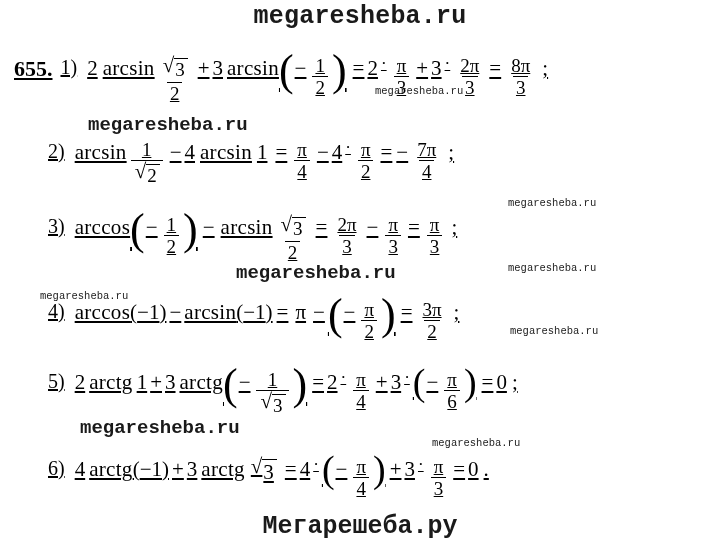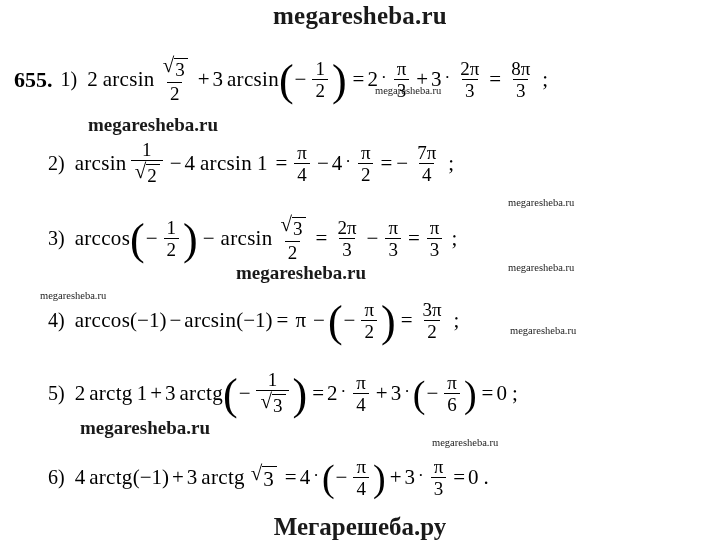--- a/index.html
+++ b/index.html
@@ -12,21 +12,21 @@
     background: #ffffff;
     font-family: "Liberation Serif", serif;
     color: #000000;
     position: relative;
     overflow: hidden;
   }
 
   
   .wm {
     position: absolute;
-    font-family: Liberation Serif, serif;
+    font-family: Liberation Mono, monospace;
     color: #1a1a1a;
     white-space: nowrap;
   }
   .wm-top {
     left: 0; right: 0;
     top: 2px;
     text-align: center;
     font-size: 25px;
     font-weight: bold;
     letter-spacing: 0.2px;
@@ -48,21 +48,22 @@
     color: #222;
   }
 
   
   .mathline {
     position: absolute;
     font-family: "Liberation Serif", serif;
     font-size: 21px;
     white-space: nowrap;
     display: flex;
-    align-items: center;
+    align-items: flex-start;
+    text-decoration: underline;
   }
   .tnum { font-weight: bold; font-size: 22px; }
   .idx  { font-size: 20px; }
   .op   { padding: 0 3px; }
   .fn   { letter-spacing: 0.3px; }
 
   
   .frac {
     display: inline-flex;
     flex-direction: column;

